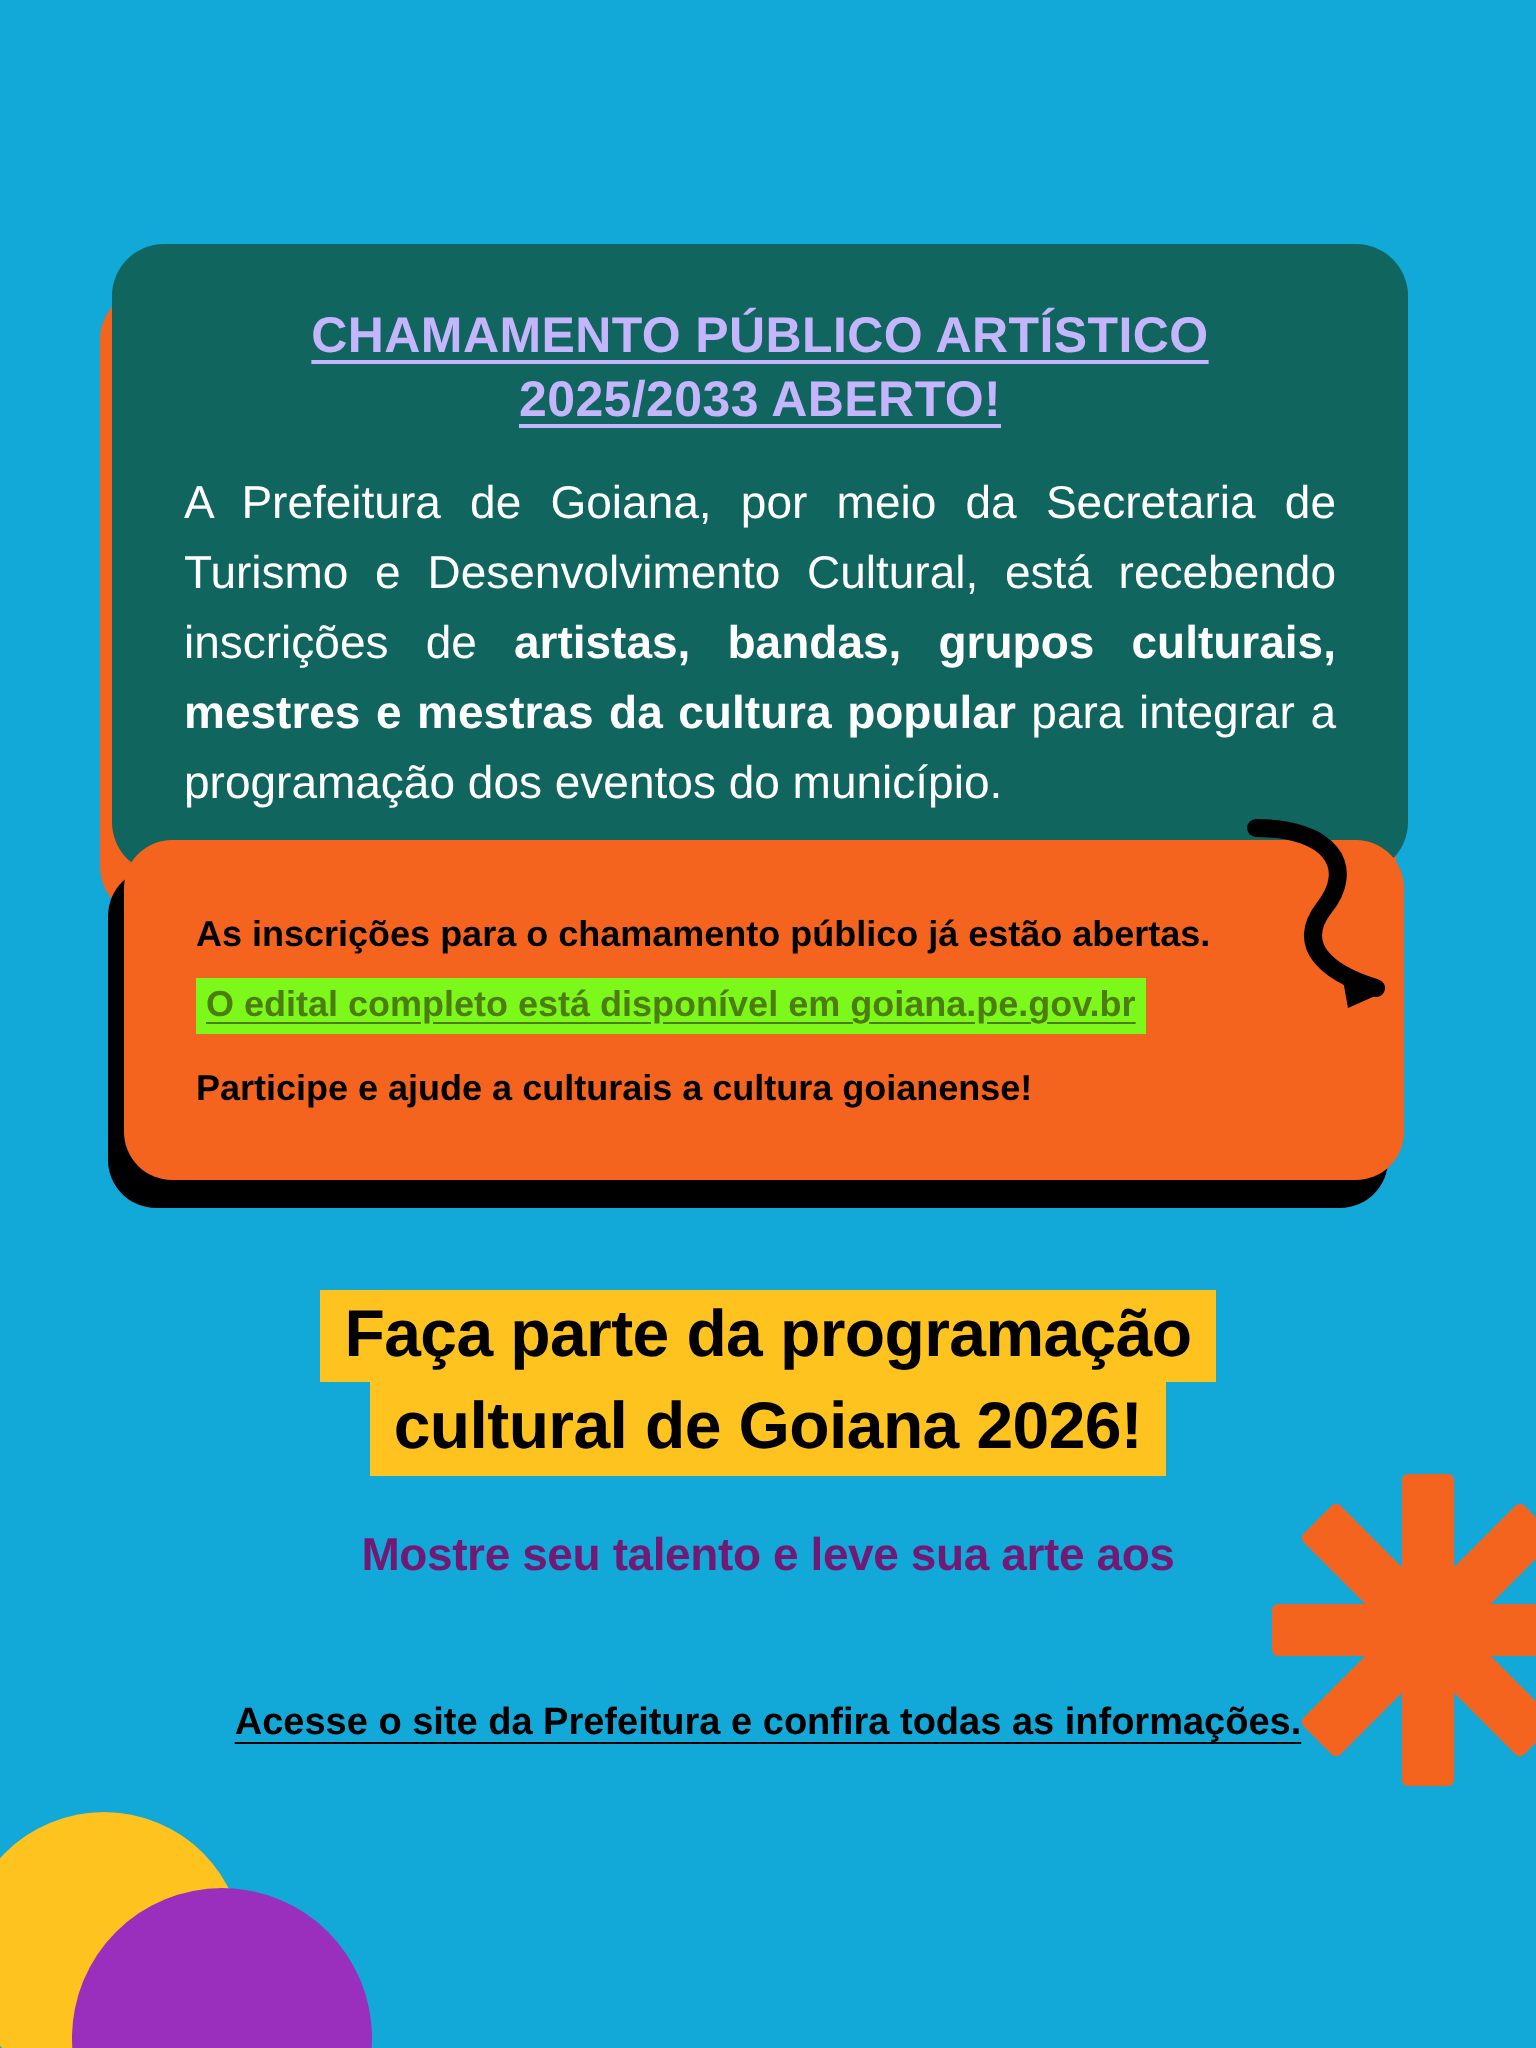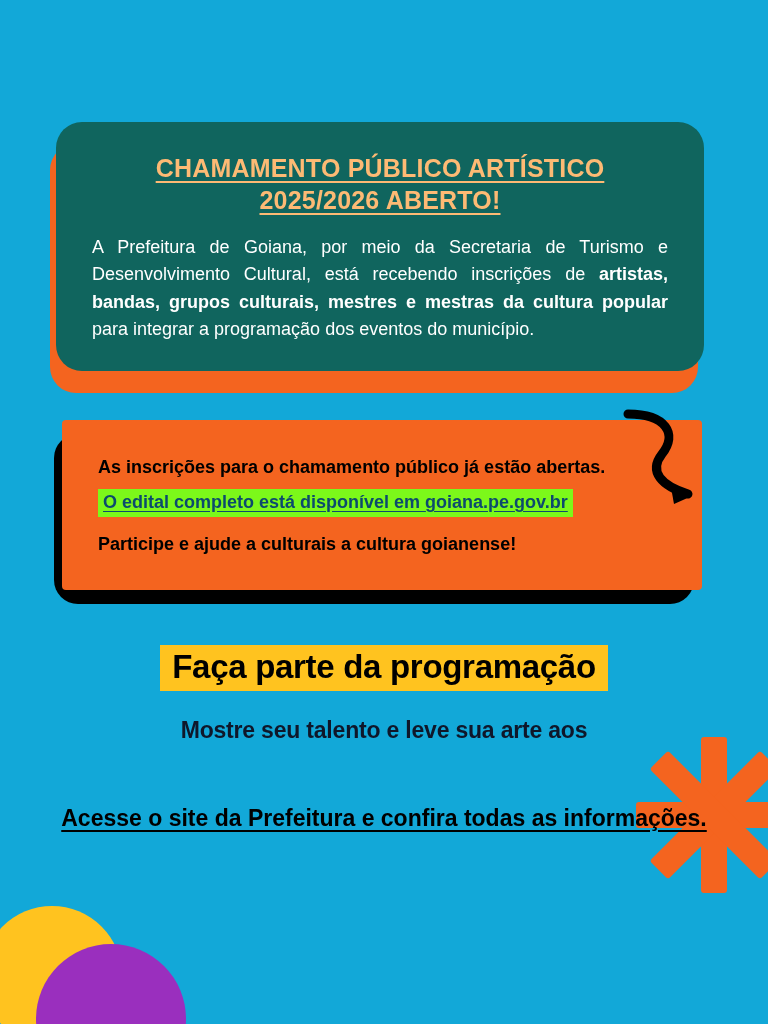--- a/index.html
+++ b/index.html
@@ -80,35 +80,35 @@
     z-index: -1;
   }
   .green-card {
     position: relative;
     background: #10655e;
     border-radius: 26px;
     padding: 26px 36px 28px 36px;
     box-sizing: border-box;
   }
   .green-title {
-    color: #fdba74;
+    color: #c4b5fd;
     text-align: center;
     font-size: 25px;
     font-weight: bold;
     line-height: 1.28;
     letter-spacing: 0.2px;
     margin: 4px 0 18px 0;
   }
   .green-title span {
     text-decoration: underline;
     text-underline-offset: 4px;
   }
   .green-body {
     color: #ffffff;
-    font-size: 18px;
+    font-size: 23px;
     line-height: 1.52;
     text-align: justify;
     margin: 0;
   }
   .green-body b { font-weight: bold; }
 
   
   #orange-card-wrap {
     left: 62px;
     top: 420px;
@@ -120,36 +120,36 @@
     top: 14px;
     width: 100%;
     height: 100%;
     background: #000000;
     border-radius: 24px;
     z-index: -1;
   }
   .orange-card {
     position: relative;
     background: #f4641f;
-    border-radius: 4px;
+    border-radius: 24px;
     padding: 34px 36px 32px 36px;
     box-sizing: border-box;
   }
   .orange-line {
     color: #000000;
     font-size: 18px;
     font-weight: bold;
     line-height: 1.5;
     margin: 0 0 8px 0;
   }
   .orange-line.last { margin-bottom: 0; margin-top: 14px; }
   .highlight {
     display: inline-block;
     background: #7cf81a;
-    color: #0c4a6e;
+    color: #4d7c0f;
     font-size: 18px;
     font-weight: bold;
     padding: 3px 5px 4px 5px;
     text-decoration: underline;
     text-underline-offset: 3px;
   }
   .highlight .site { font-weight: bold; }
 
   
   .arrow {
@@ -174,30 +174,30 @@
     display: inline-block;
     background: #ffc31f;
     color: #000000;
     font-size: 33px;
     font-weight: bold;
     line-height: 1.04;
     padding: 5px 12px 7px 12px;
     letter-spacing: -0.3px;
   }
   .sub-bold {
-    color: #0f172a;
+    color: #701a75;
     font-size: 23px;
     font-weight: bold;
     line-height: 1.2;
     margin: 26px 0 0 0;
     letter-spacing: -0.2px;
   }
   .access-line {
     color: #000000;
-    font-size: 23px;
+    font-size: 19px;
     font-weight: bold;
     margin: 60px 0 0 0;
     text-decoration: underline;
     text-underline-offset: 4px;
     display: inline-block;
   }
 </style>
 </head>
 <body>
 
@@ -208,36 +208,37 @@
     <span></span>
     <span></span>
     <span></span>
 </div>
 
 <div class="card-wrap" id="green-card-wrap">
   <div class="shadow-orange"></div>
   <div class="green-card">
     <div class="green-title">
       <span>CHAMAMENTO PÚBLICO ARTÍSTICO</span><br>
-      <span>2025/2026 ABERTO!</span>
+      <span>2025/2033 ABERTO!</span>
     </div>
     <p class="green-body"><span>A Prefeitura de Goiana, por meio da Secretaria de Turismo e Desenvolvimento Cultural, está recebendo inscrições de </span><b>artistas, bandas, grupos culturais, mestres e mestras da cultura popular</b><span> para integrar a programação dos eventos do município.</span></p>
   </div>
 </div>
 
 <div class="card-wrap" id="orange-card-wrap">
   <div class="shadow-black"></div>
   <svg class="arrow" viewBox="0 0 90 120">
     <path d="M10 6 C 48 6, 60 26, 44 46 C 30 64, 44 78, 70 86" stroke="#000000" stroke-width="9" fill="none" stroke-linecap="round"></path>
     <path d="M74 88 L 52 74 L 56 96 Z" fill="#000000"></path>
   </svg>
   <div class="orange-card">
     <p class="orange-line">As inscrições para o chamamento público já estão abertas.</p>
     <div class="highlight"><span>O edital completo está disponível em </span><span class="site">goiana.pe.gov.br</span></div>
     <p class="orange-line last">Participe e ajude a culturais a cultura goianense!</p>
   </div>
 </div>
 
 <div class="bottom">
   <div class="yellow-head">Faça parte da programação</div><br>
+  <div class="yellow-head">cultural de Goiana 2026!</div>
   <p class="sub-bold"><span>Mostre seu talento e leve sua arte aos</span><br></p>
   <div><span class="access-line">Acesse o site da Prefeitura e confira todas as informações.</span></div>
 </div>
 
 </body></html>

